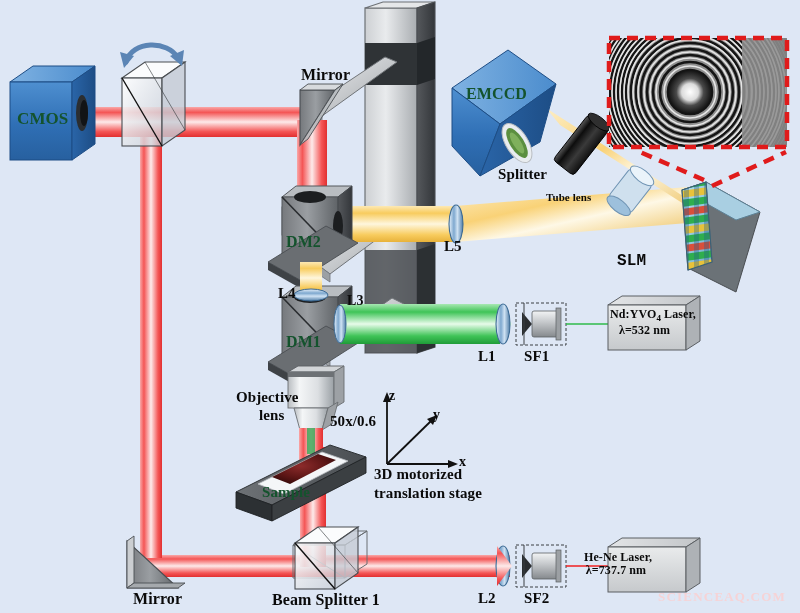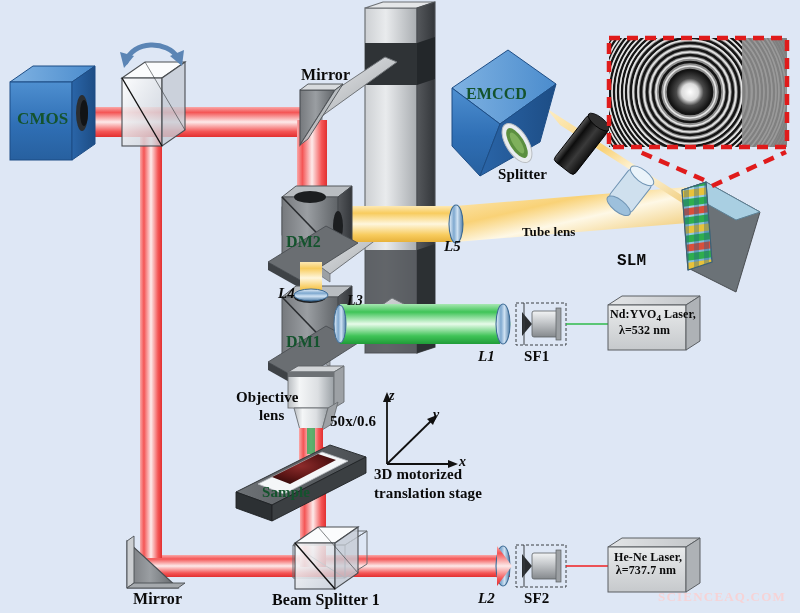--- a/index.html
+++ b/index.html
@@ -12,21 +12,21 @@
   #stage{position:relative;width:800px;height:613px;}
   .lbl{
     position:absolute;
     font-family:"Liberation Serif", serif;
     font-weight:bold;
     color:#0a0a0a;
     white-space:nowrap;
     line-height:1.08;
     letter-spacing:.1px;
   }
-  .lbl.ital{font-style:italic;}
+  .lbl.ital{}
   .lbl.white{color:#14532d;}
   .ctr{text-align:center;}
   svg{position:absolute;left:0;top:0;}
   .wm{
     position:absolute;right:14px;bottom:8px;
     font-family:Liberation Serif, serif;
     font-size:13px;letter-spacing:1.2px;
     color:#f6d3d6;font-weight:600;
   }
 </style>
@@ -508,41 +508,41 @@
     <line x1="712" y1="186" x2="786" y2="152" stroke="#e01b1b" stroke-width="4.5" stroke-dasharray="11,8"></line>
   </g>
 
 </svg>
 
 <div class="lbl white" style="left:17px;top:110px;font-size:17px;">CMOS</div>
 <div class="lbl" style="left:301px;top:66px;font-size:16px;">Mirror</div>
 
 <div class="lbl white" style="left:466px;top:85px;font-size:16px;">EMCCD</div>
 <div class="lbl" style="left:498px;top:166px;font-size:15px;">Splitter</div>
-<div class="lbl" style="left:522px;top:192px;font-size:13px;margin-top:33px;">Tube lens</div>
+<div class="lbl" style="left:546px;top:192px;font-size:11px;">Tube lens</div>
 <div class="lbl" style="left:617px;top:253px;font-size:16px;font-family:Liberation Mono, monospace;">SLM</div>
 
 <div class="lbl white" style="left:286px;top:233px;font-size:16px;">DM2</div>
 <div class="lbl white" style="left:286px;top:333px;font-size:16px;text-align:center;">DM1</div>
 
 <div class="lbl ital" style="left:444px;top:238px;font-size:15px;">L5</div>
 <div class="lbl ital" style="left:278px;top:285px;font-size:15px;">L4</div>
 <div class="lbl ital" style="left:347px;top:293px;font-size:14px;">L3</div>
 <div class="lbl ital" style="left:478px;top:348px;font-size:15px;">L1</div>
 <div class="lbl ital" style="left:478px;top:590px;font-size:15px;">L2</div>
 
 <div class="lbl" style="left:524px;top:348px;font-size:15px;">SF1</div>
 <div class="lbl" style="left:524px;top:590px;font-size:15px;">SF2</div>
 
 <div class="lbl ctr" style="left:610px;top:308px;width:69px;font-size:12px;">
   <span>Nd:YVO</span><sub style="font-size:9px;">4</sub><span> Laser,</span><br>
   <span>λ=532 nm</span>
 </div>
 
-<div class="lbl ctr" style="left:614px;top:551px;width:64px;font-size:12px;">
+<div class="lbl ctr" style="left:584px;top:551px;width:64px;font-size:12px;">
   <span>He-Ne Laser,</span><br>
   <span>λ=737.7 nm</span>
 </div>
 
 <div class="lbl" style="left:236px;top:389px;font-size:15px;">Objective</div>
 <div class="lbl" style="left:330px;top:389px;font-size:15px;margin-top:24px;">50x/0.6</div>
 <div class="lbl" style="left:259px;top:407px;font-size:15px;">lens</div>
 
 <div class="lbl white" style="left:262px;top:484px;font-size:15px;">Sample</div>
 <div class="lbl" style="left:374px;top:466px;font-size:15px;">3D motorized</div>

